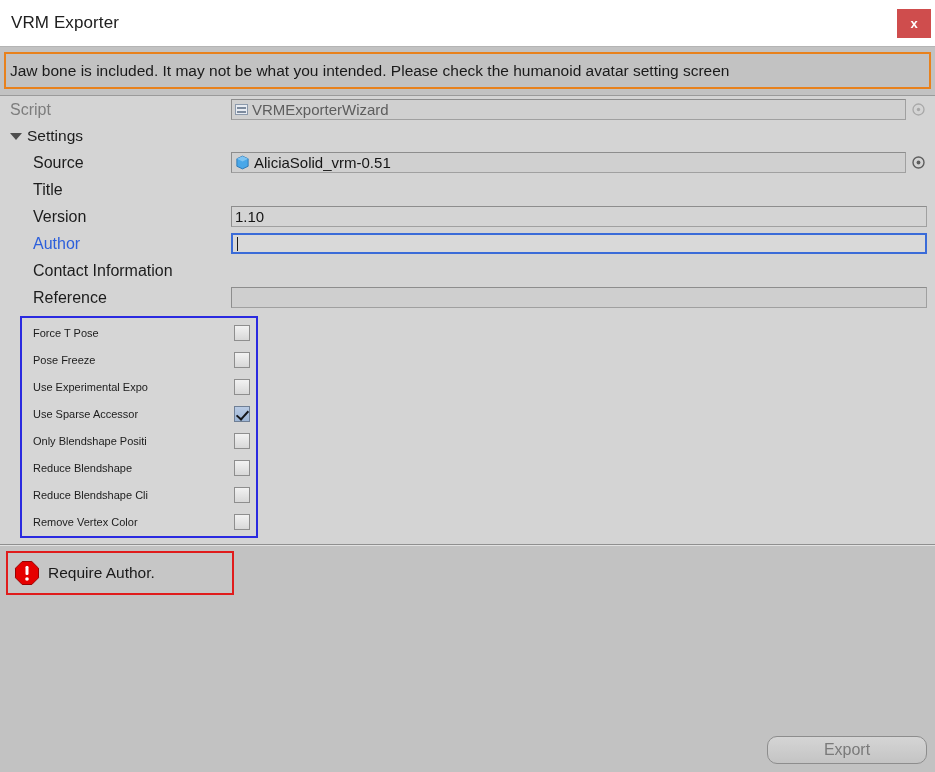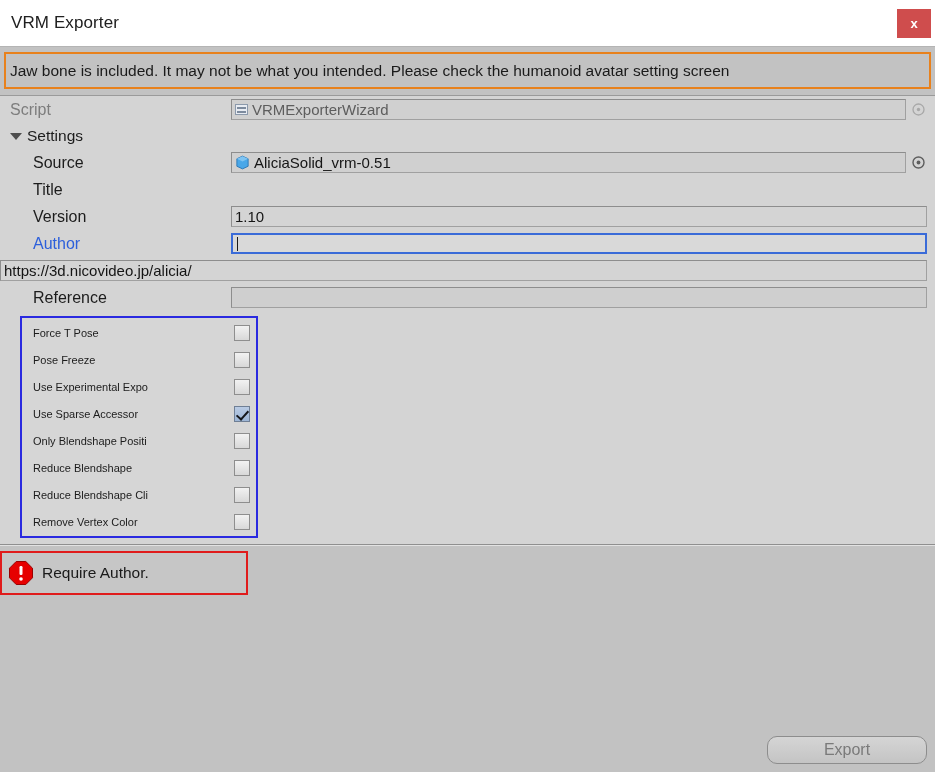--- a/index.html
+++ b/index.html
@@ -233,22 +233,22 @@
   }
 
   
   .error-area {
     flex: 1 1 auto;
     background: #c2c2c2;
     position: relative;
     padding-top: 5px;
   }
   .error-box {
-    margin-left: 0;
-    width: 248px;
+    margin-left: 6px;
+    width: 228px;
     height: 44px;
     border: 2px solid #e01b1b;
     background: #c6c6c6;
     display: flex;
     align-items: center;
     padding-left: 6px;
   }
   .err-icon { width: 26px; height: 26px; flex: 0 0 auto; margin-right: 8px; }
   .err-icon svg { display:block; }
   .error-text { font-size: 15.5px; color: #1a1a1a; white-space: nowrap; }
@@ -343,23 +343,21 @@
 
     <div class="row">
       <div class="row-label lbl-col lbl-focus">Author</div>
       <div class="field focused">
         <span></span>
         <span class="caret"></span>
       </div>
     </div>
 
     <div class="row">
-      <div class="field">
-        <span>https://3d.nicovideo.jp/alicia/</span>
-      </div>
+      <div class="row-label lbl-col">Contact Information</div>
     </div>
 
     <div class="row">
       <div class="row-label lbl-col">Reference</div>
       <div class="field empty-ref">
         <span></span>
       </div>
     </div>
 
     <div class="check-group">

